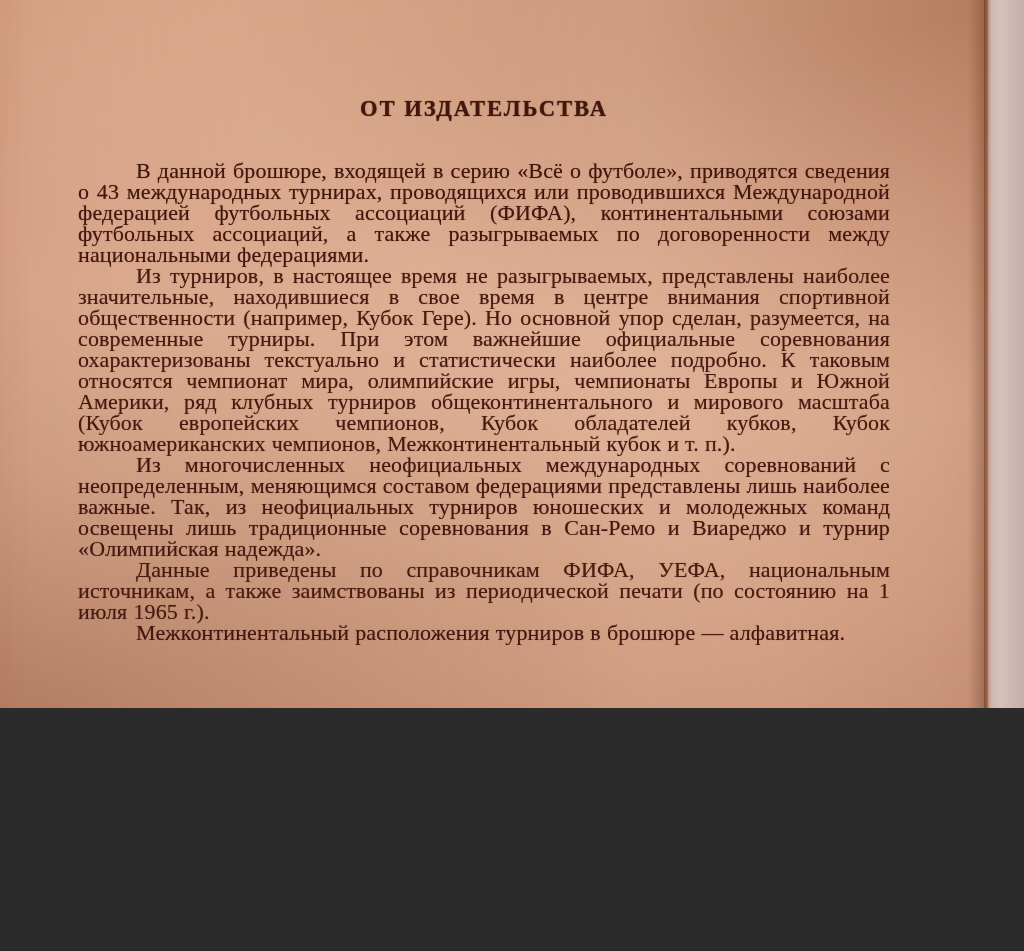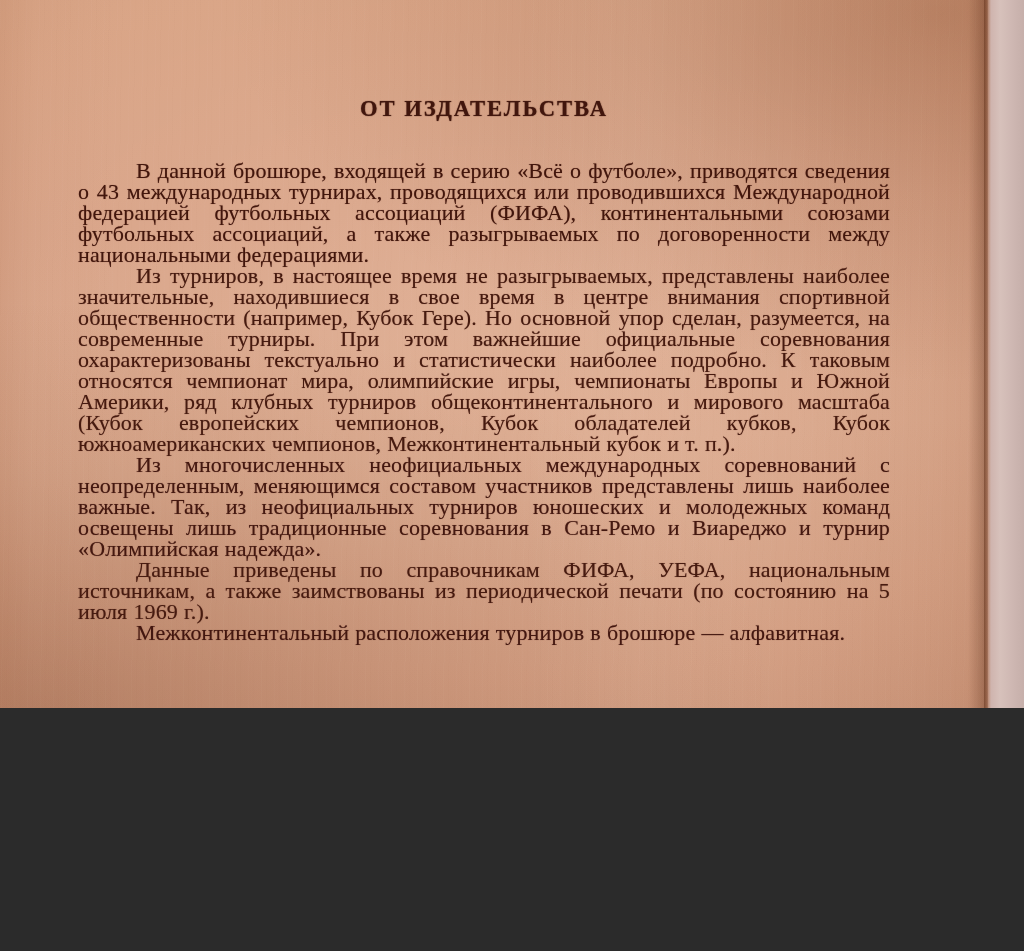--- a/index.html
+++ b/index.html
@@ -165,22 +165,22 @@
   <div class="page-edge-shadow"></div>
   <div class="page-edge"></div>
 
   <div class="content">
 
     <h1 class="page-title">ОТ ИЗДАТЕЛЬСТВА</h1>
 
     <div class="body-text">
       <p class="para">В данной брошюре, входящей в серию «Всё о футболе», приводятся сведения о 43 международных турнирах, проводящихся или проводившихся Международной федерацией футбольных ассоциаций (ФИФА), континентальными союзами футбольных ассоциаций, а также разыгрываемых по договоренности между национальными федерациями.</p>
       <p class="para">Из турниров, в настоящее время не разыгрываемых, представлены наиболее значительные, находившиеся в свое время в центре внимания спортивной общественности (например, Кубок Гере). Но основной упор сделан, разумеется, на современные турниры. При этом важнейшие официальные соревнования охарактеризованы текстуально и статистически наиболее подробно. К таковым относятся чемпионат мира, олимпийские игры, чемпионаты Европы и Южной Америки, ряд клубных турниров общеконтинентального и мирового масштаба (Кубок европейских чемпионов, Кубок обладателей кубков, Кубок южноамериканских чемпионов, Межконтинентальный кубок и т. п.).</p>
-      <p class="para">Из многочисленных неофициальных международных соревнований с неопределенным, меняющимся составом участников представлены лишь наиболее важные. Так, из неофициальных турниров юношеских и молодежных команд освещены лишь традиционные соревнования в Сан-Ремо и Виареджо и турнир «Олимпийская надежда».</p>
-      <p class="para">Данные приведены по справочникам ФИФА, УЕФА, национальным источникам, а также заимствованы из периодической печати (по состоянию на 5 июля 1969 г.).</p>
+      <p class="para">Из многочисленных неофициальных международных соревнований с неопределенным, меняющимся составом федерациями представлены лишь наиболее важные. Так, из неофициальных турниров юношеских и молодежных команд освещены лишь традиционные соревнования в Сан-Ремо и Виареджо и турнир «Олимпийская надежда».</p>
+      <p class="para">Данные приведены по справочникам ФИФА, УЕФА, национальным источникам, а также заимствованы из периодической печати (по состоянию на 1 июля 1965 г.).</p>
       <p class="para">Межконтинентальный расположения турниров в брошюре — алфавитная.</p>
     </div>
 
   </div>
 
   <span class="speck" style="left:102px; top:858px; width:3px; height:4px;"></span>
   <span class="speck" style="left:29px; top:938px; width:4px; height:3px; opacity:.45;"></span>
   <span class="speck" style="left:707px; top:903px; width:2px; height:2px; opacity:.35;"></span>
 
 </div>

